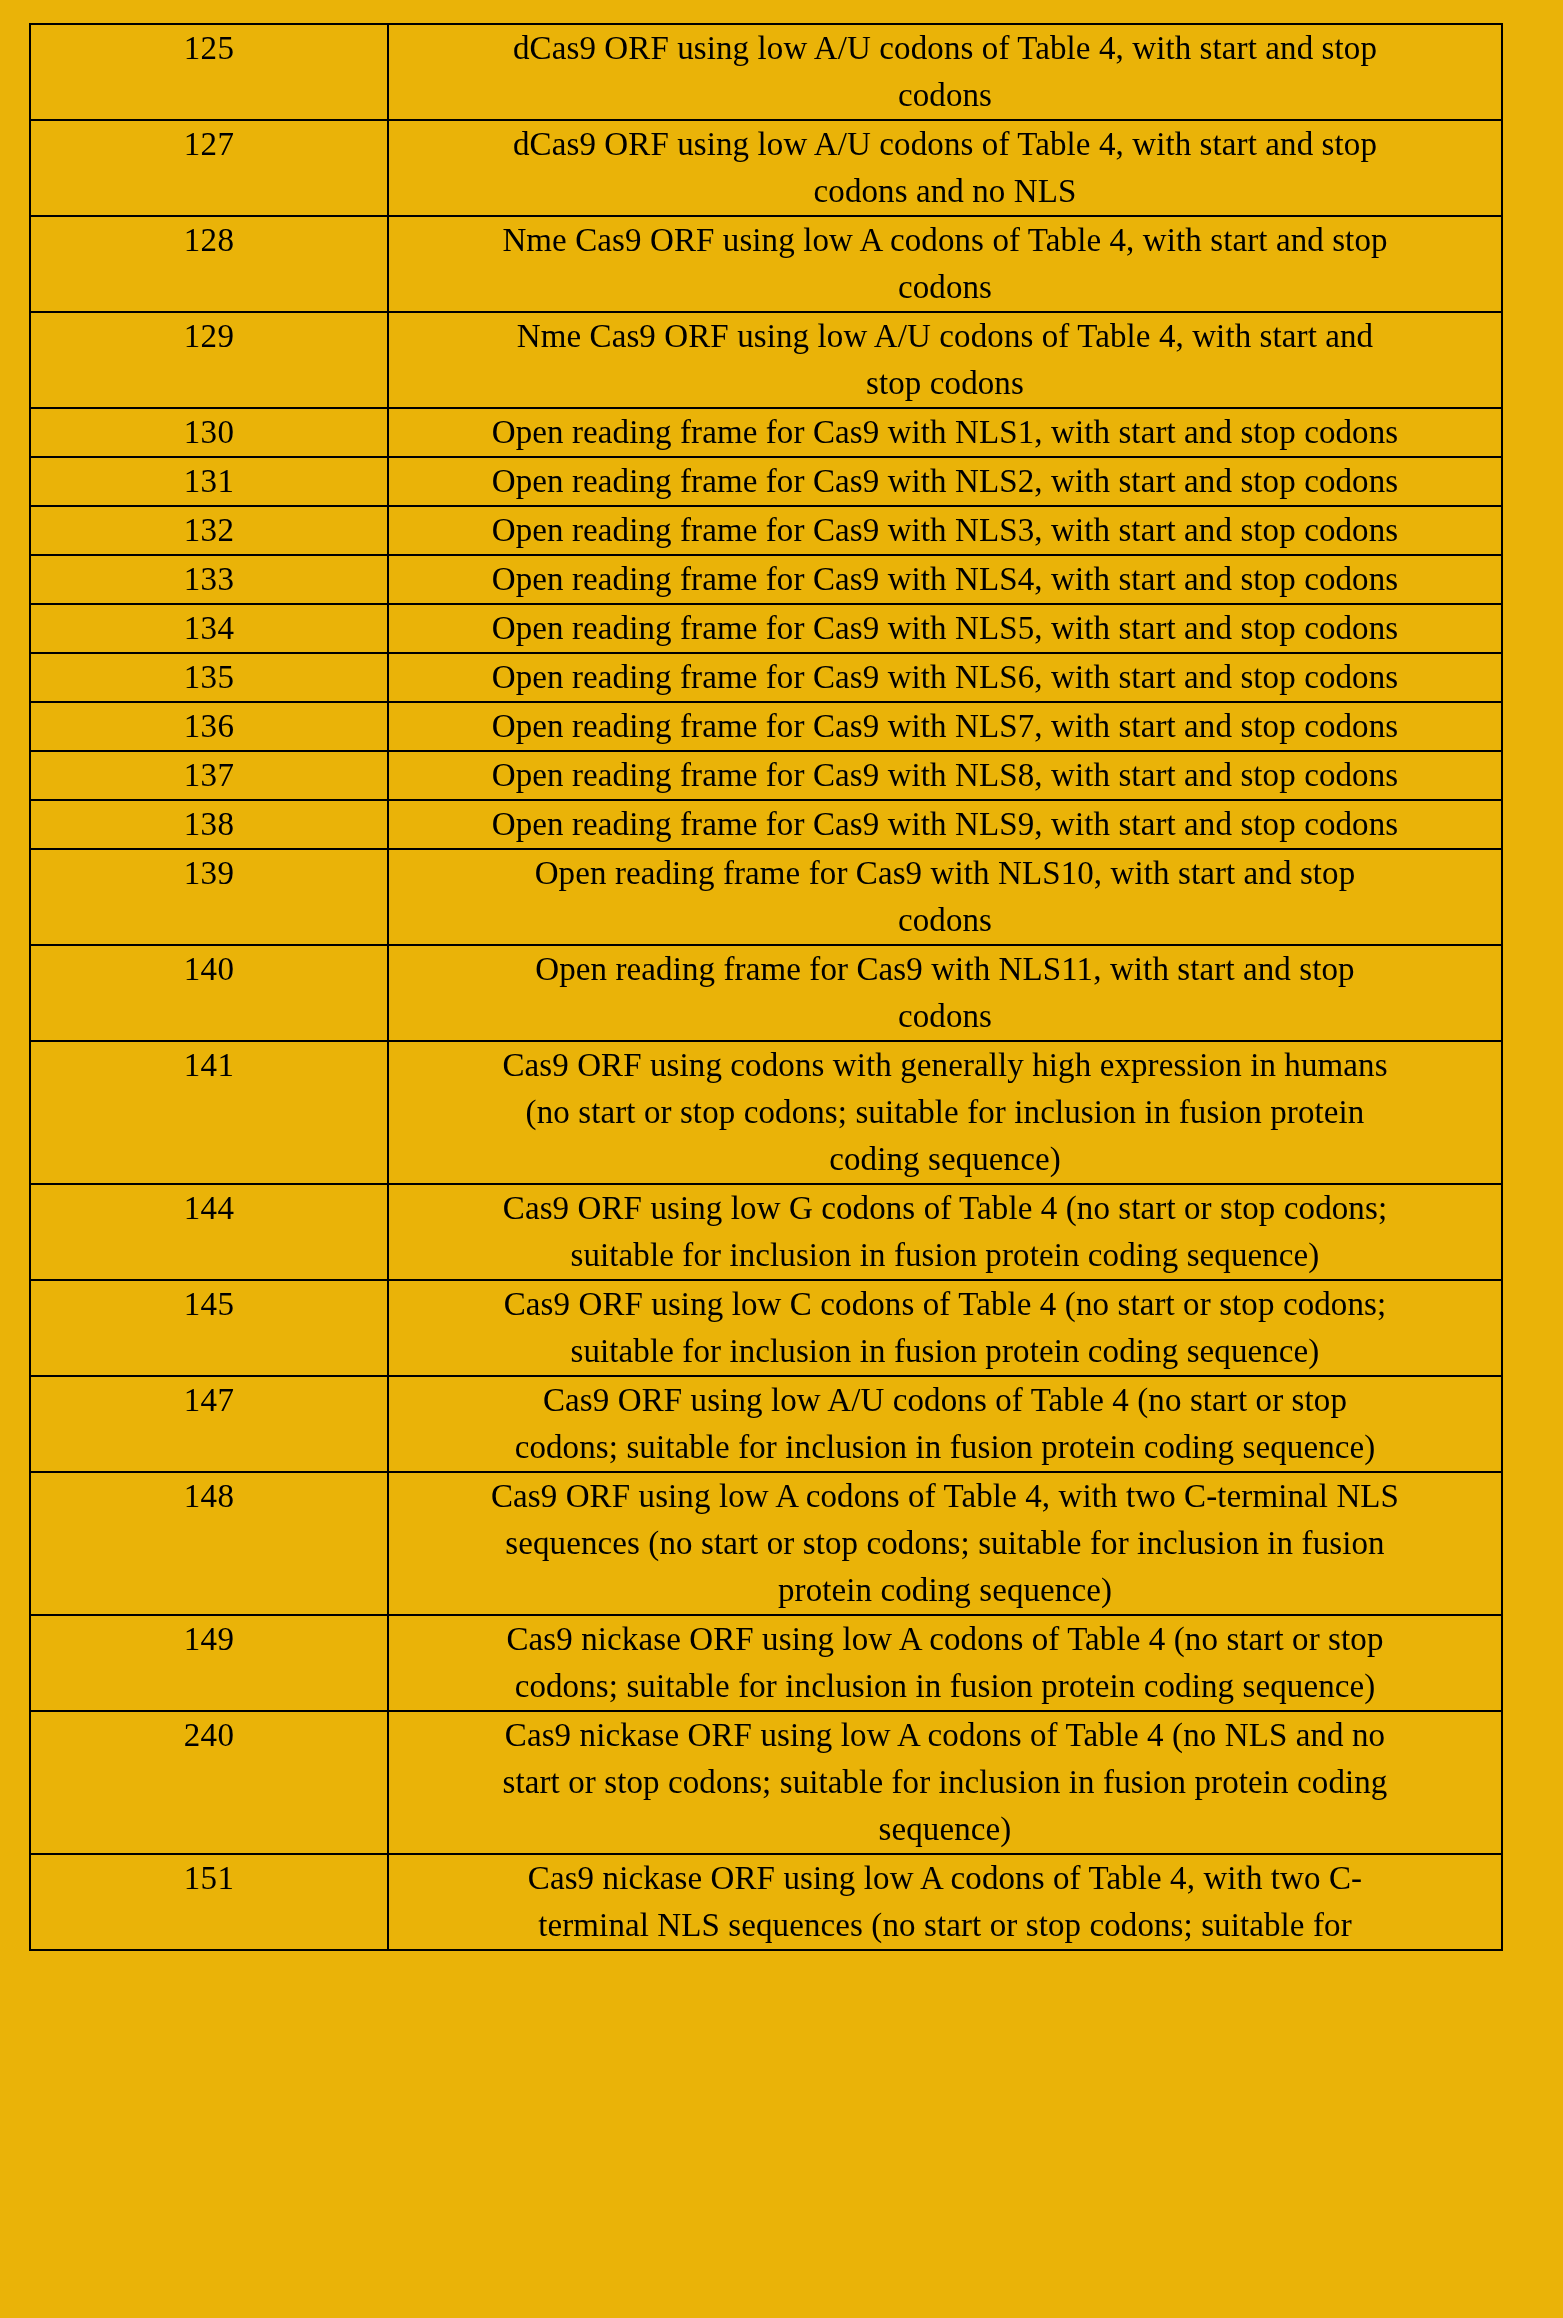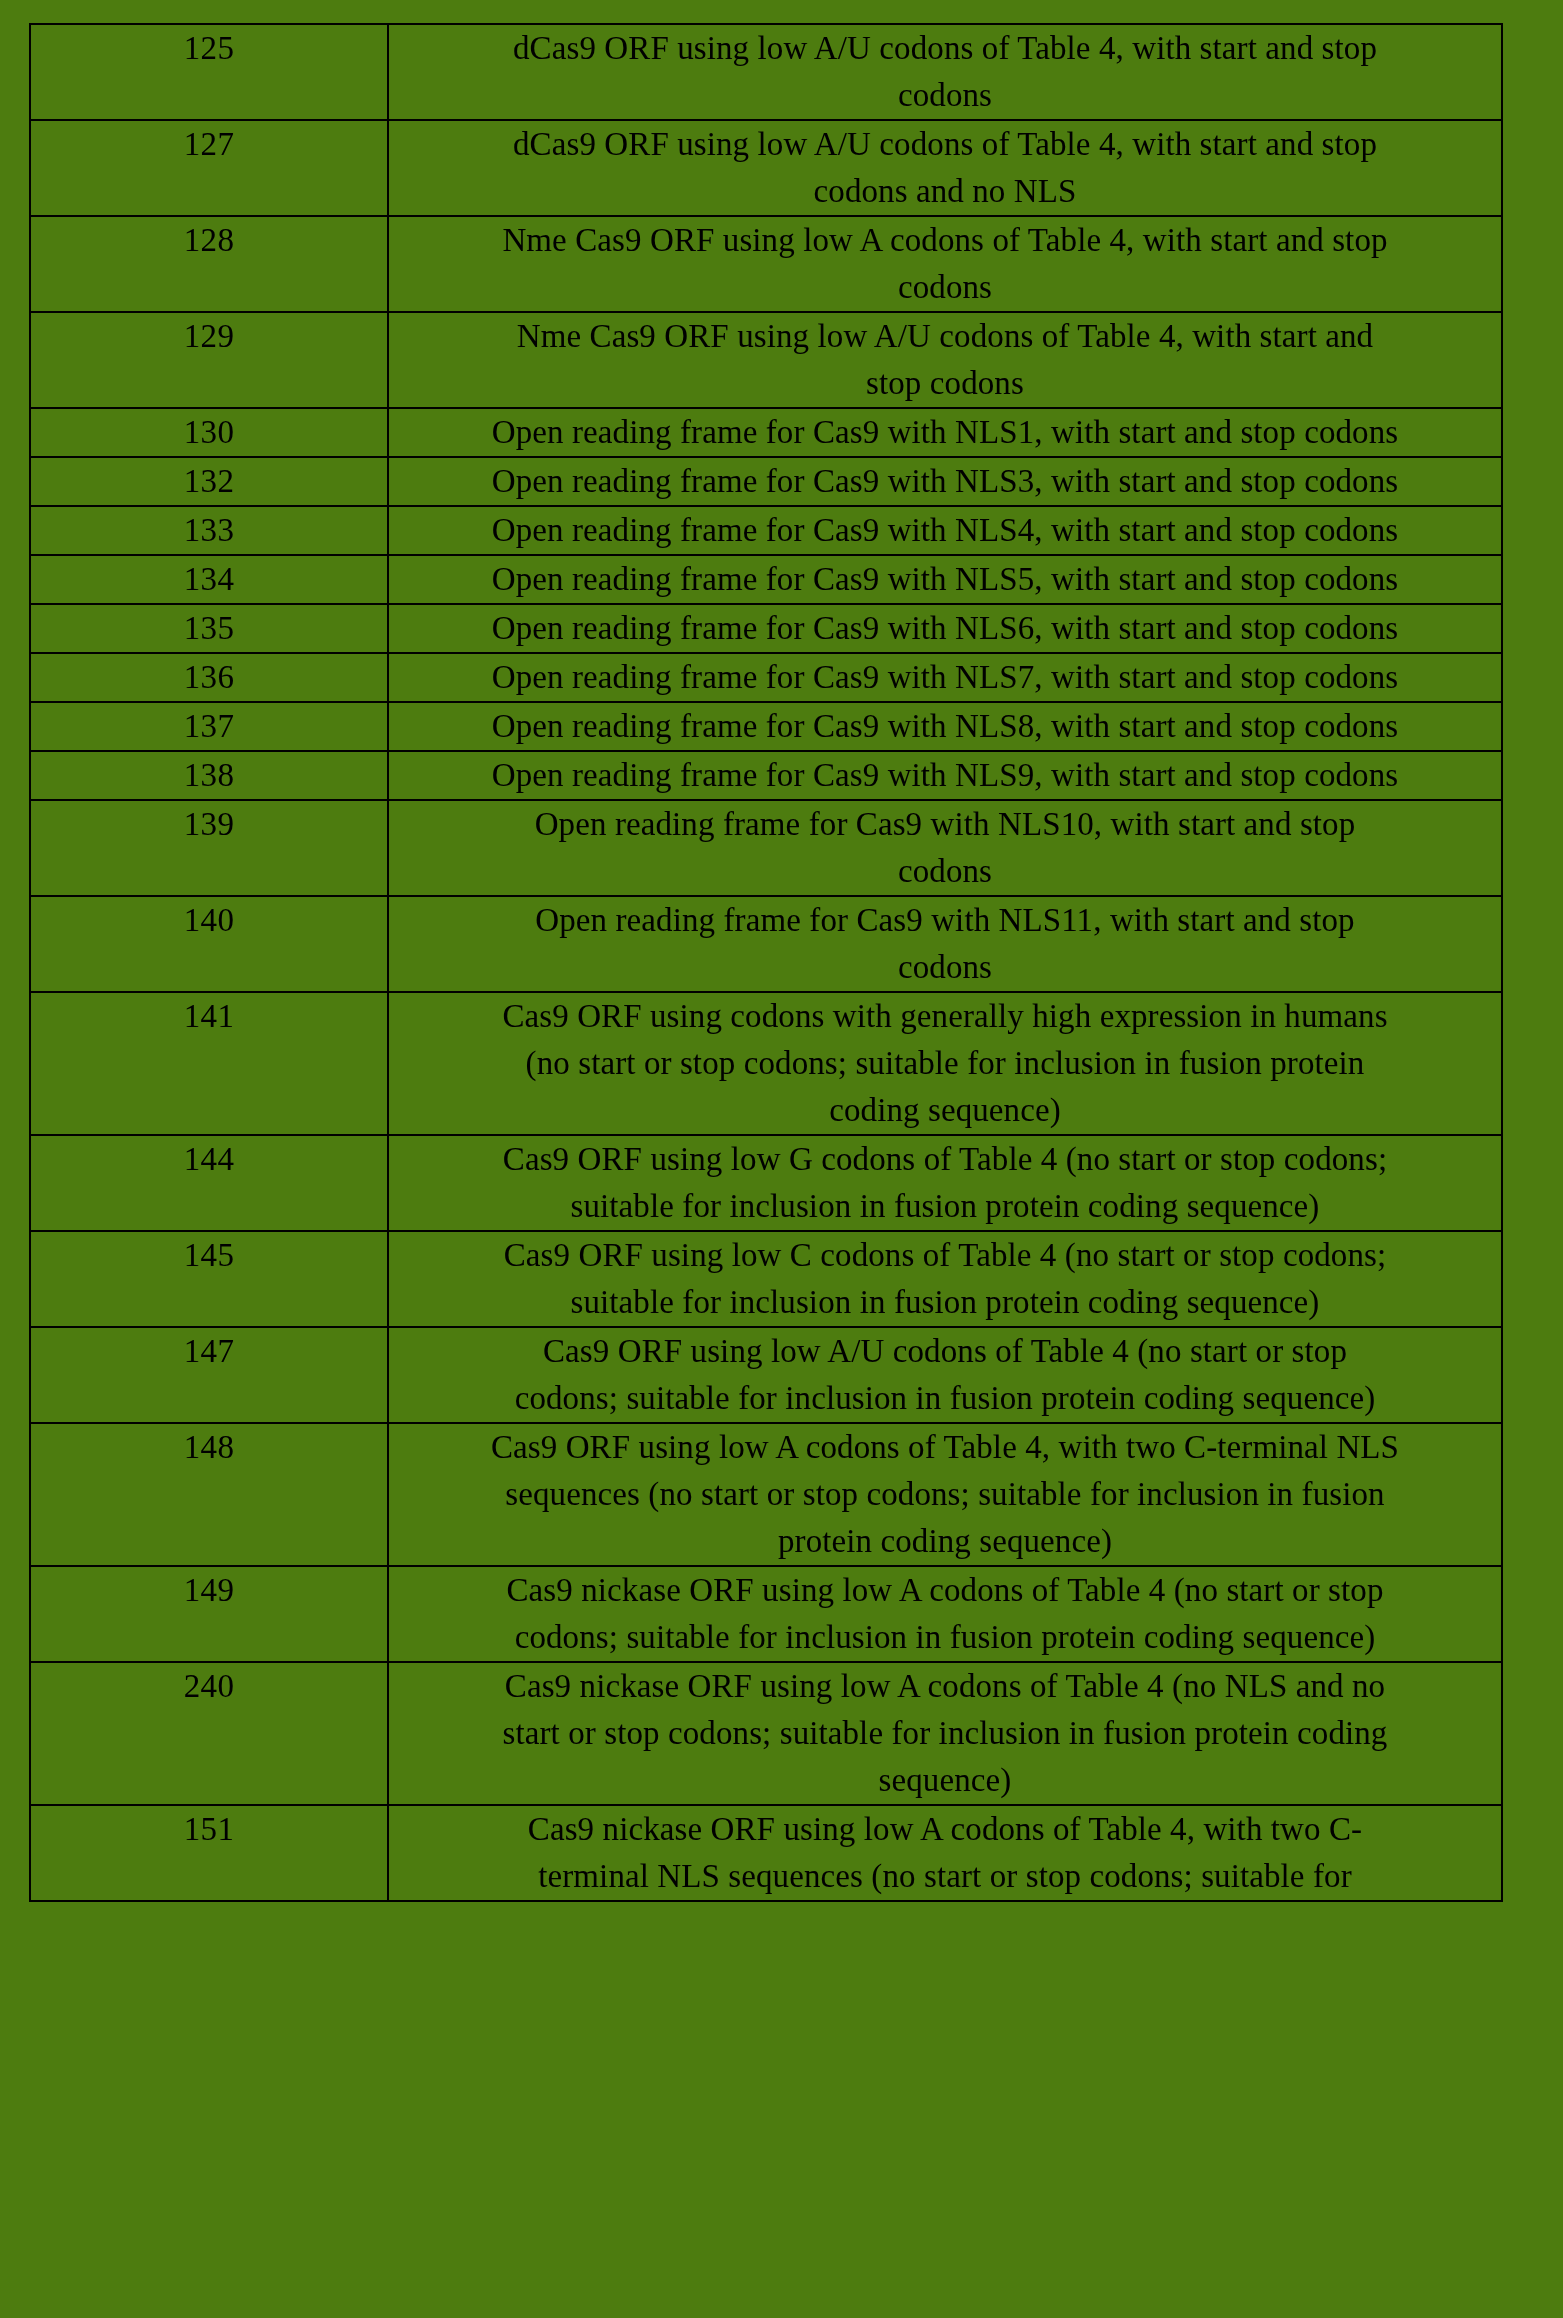--- a/index.html
+++ b/index.html
@@ -11,21 +11,21 @@
     width: 1564px;
     height: 2319px;
     font-family: "Liberation Serif", "DejaVu Serif", serif;
     color: #000000;
     overflow: hidden;
   }
   .page {
     position: relative;
     width: 1564px;
     height: 2319px;
-    background: #4d7c0f;
+    background: #eab308;
   }
   .seq-table {
     position: absolute;
     left: 29px;
     top: 22.5px;
     width: 1471px;
     border-collapse: collapse;
     table-layout: fixed;
   }
   .seq-table td {
@@ -96,20 +96,26 @@
             <span class="desc-line">stop codons</span>
           </td>
         </tr>
         <tr>
           <td class="id-cell">130</td>
           <td class="desc-cell">
             <span class="desc-line">Open reading frame for Cas9 with NLS1, with start and stop codons</span>
           </td>
         </tr>
         <tr>
+          <td class="id-cell">131</td>
+          <td class="desc-cell">
+            <span class="desc-line">Open reading frame for Cas9 with NLS2, with start and stop codons</span>
+          </td>
+        </tr>
+        <tr>
           <td class="id-cell">132</td>
           <td class="desc-cell">
             <span class="desc-line">Open reading frame for Cas9 with NLS3, with start and stop codons</span>
           </td>
         </tr>
         <tr>
           <td class="id-cell">133</td>
           <td class="desc-cell">
             <span class="desc-line">Open reading frame for Cas9 with NLS4, with start and stop codons</span>
           </td>

